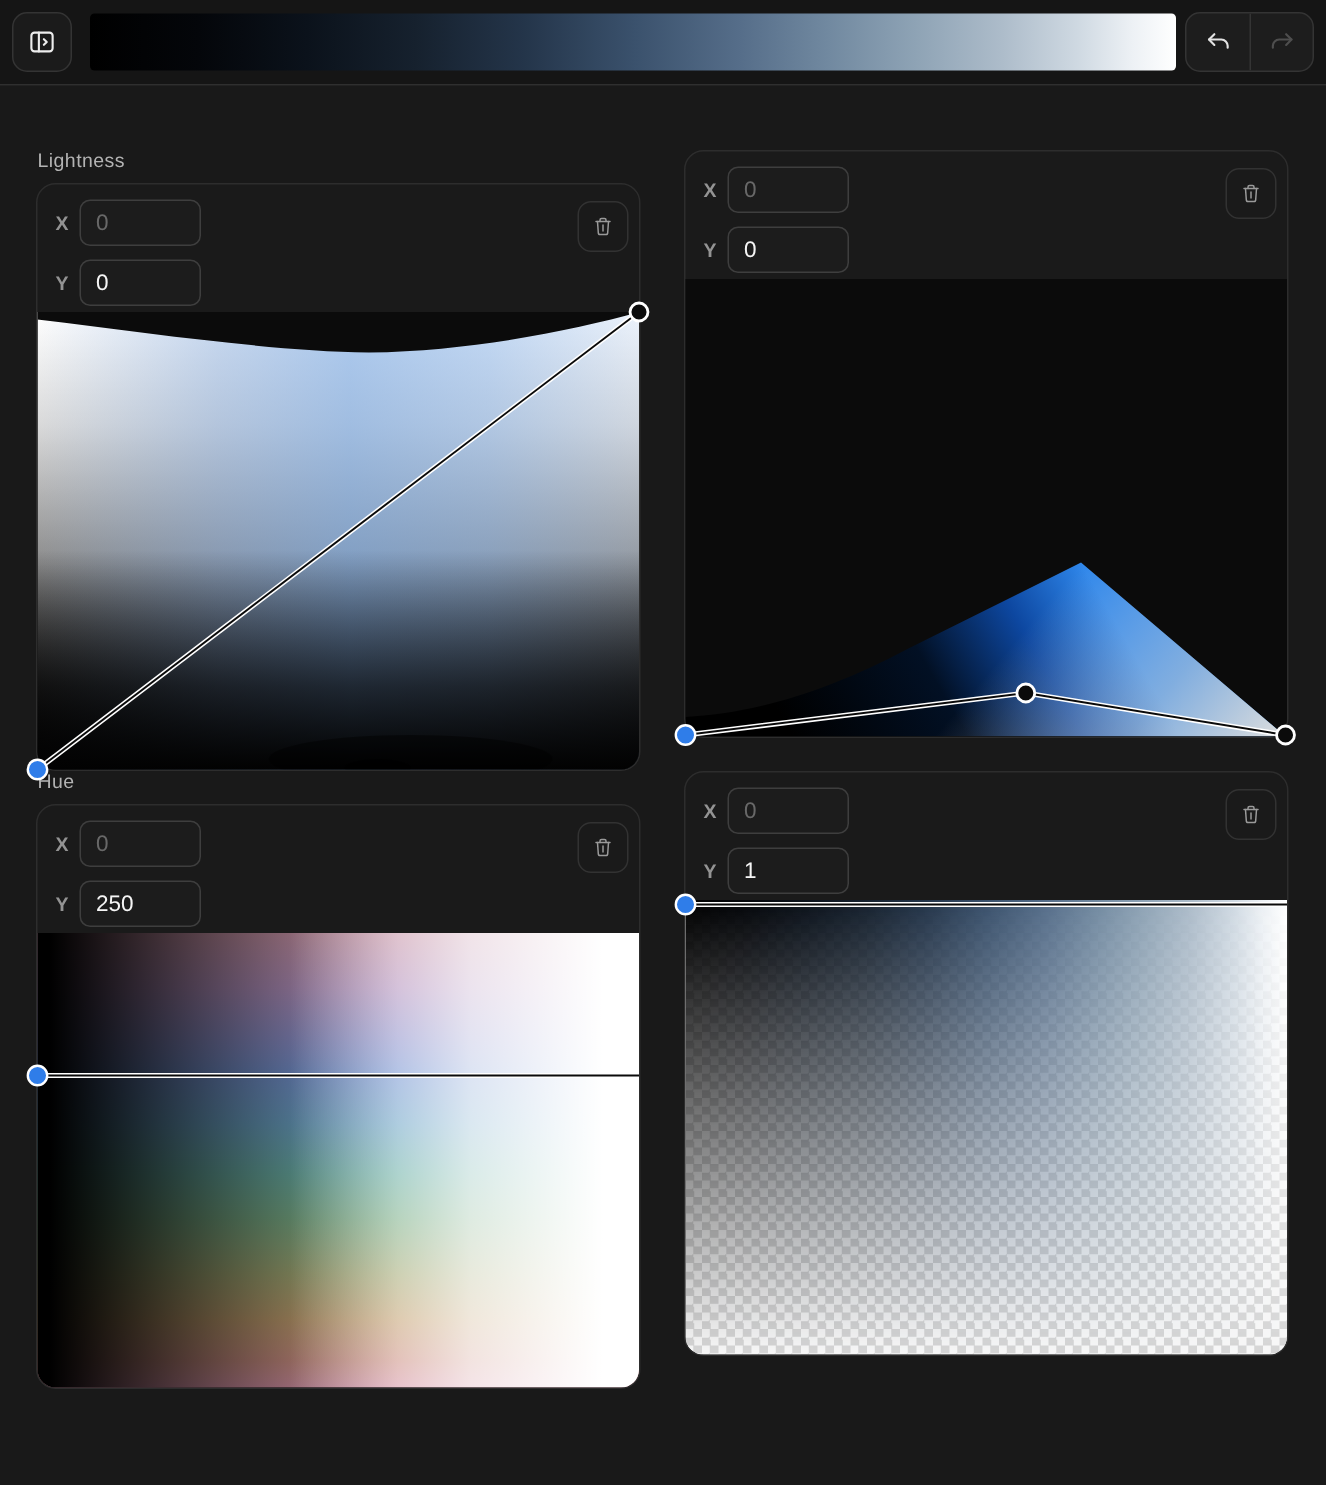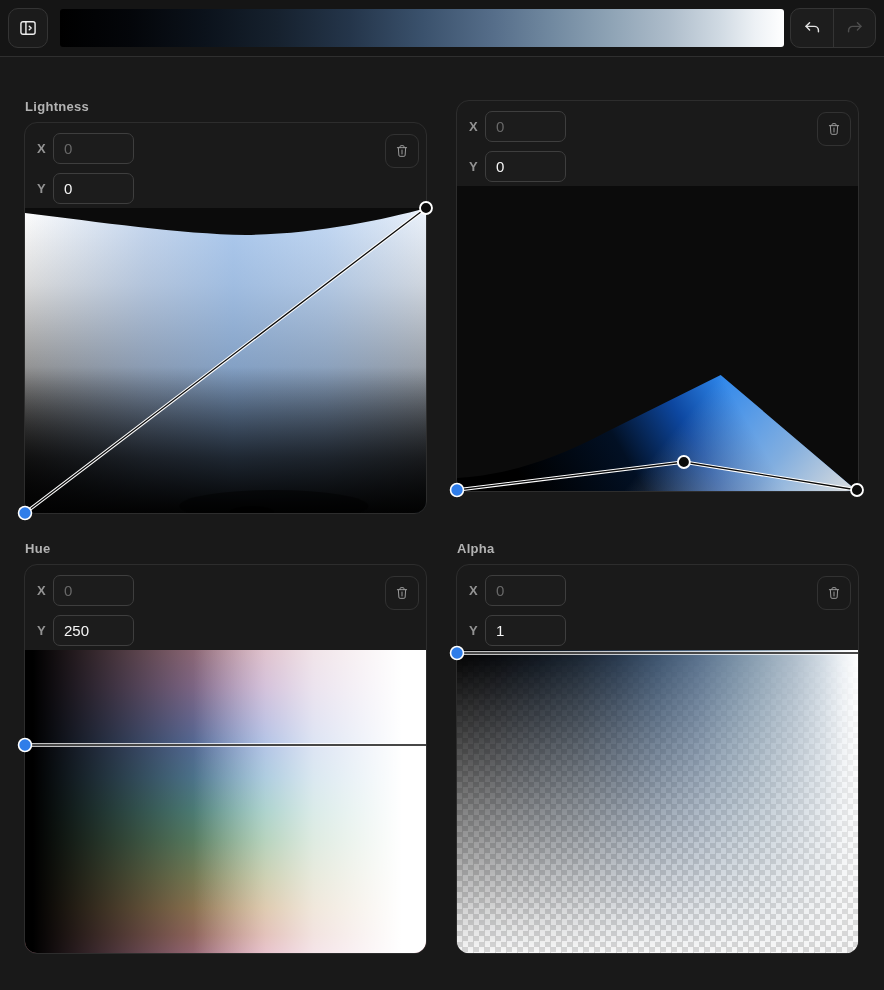--- a/index.html
+++ b/index.html
@@ -37,23 +37,23 @@
   .history button {
     width:42px; height:100%; border:none; background:transparent;
     display:flex; align-items:center; justify-content:center; cursor:pointer;
   }
   .history button + button { border-left:1px solid #343434; }
   
   .grid {
     display:grid; grid-template-columns:403px 403px;
     column-gap:29px; padding:43px 24px 40px 24px;
   }
-  .cell.row2 { margin-top:28px; }
+  .cell.row2 { }
   .channel-title {
-    font-size:13px; font-weight:bold; color:#b3b3b3;
+    font-size:13px; font-weight:normal; color:#b3b3b3;
     letter-spacing:.3px; line-height:14px; margin:0 0 8px 1px;
   }
   .panel {
     width:403px; background:#1a1a1a;
     border:1px solid #2d2d2d; border-radius:13px;
     position:relative;
   }
   .fields { position:relative; padding:10px 0 0 12px; height:85px; }
   .frow { display:flex; align-items:center; height:31px; margin-bottom:9px; }
   .flabel {
@@ -300,21 +300,20 @@
         <svg class="curve" viewBox="0 0 403 303" preserveAspectRatio="none">
           <polyline class="outer" points="0,95 403,95"></polyline>
           <polyline class="inner" points="0,95 403,95"></polyline>
           <circle class="handle-blue" cx="0" cy="95" r="6.5"></circle>
         </svg>
       </div>
     </div>
   </section>
 
   <section class="cell row2">
-    <h2 class="channel-title">Alpha</h2>
     <div class="panel">
       <div class="fields">
         <div class="frow">
           <span class="flabel">X</span>
           <input class="finput" type="text" placeholder="0" style="">
         </div>
         <div class="frow">
           <span class="flabel">Y</span>
           <input class="finput" type="text" value="1" style="">
         </div>

